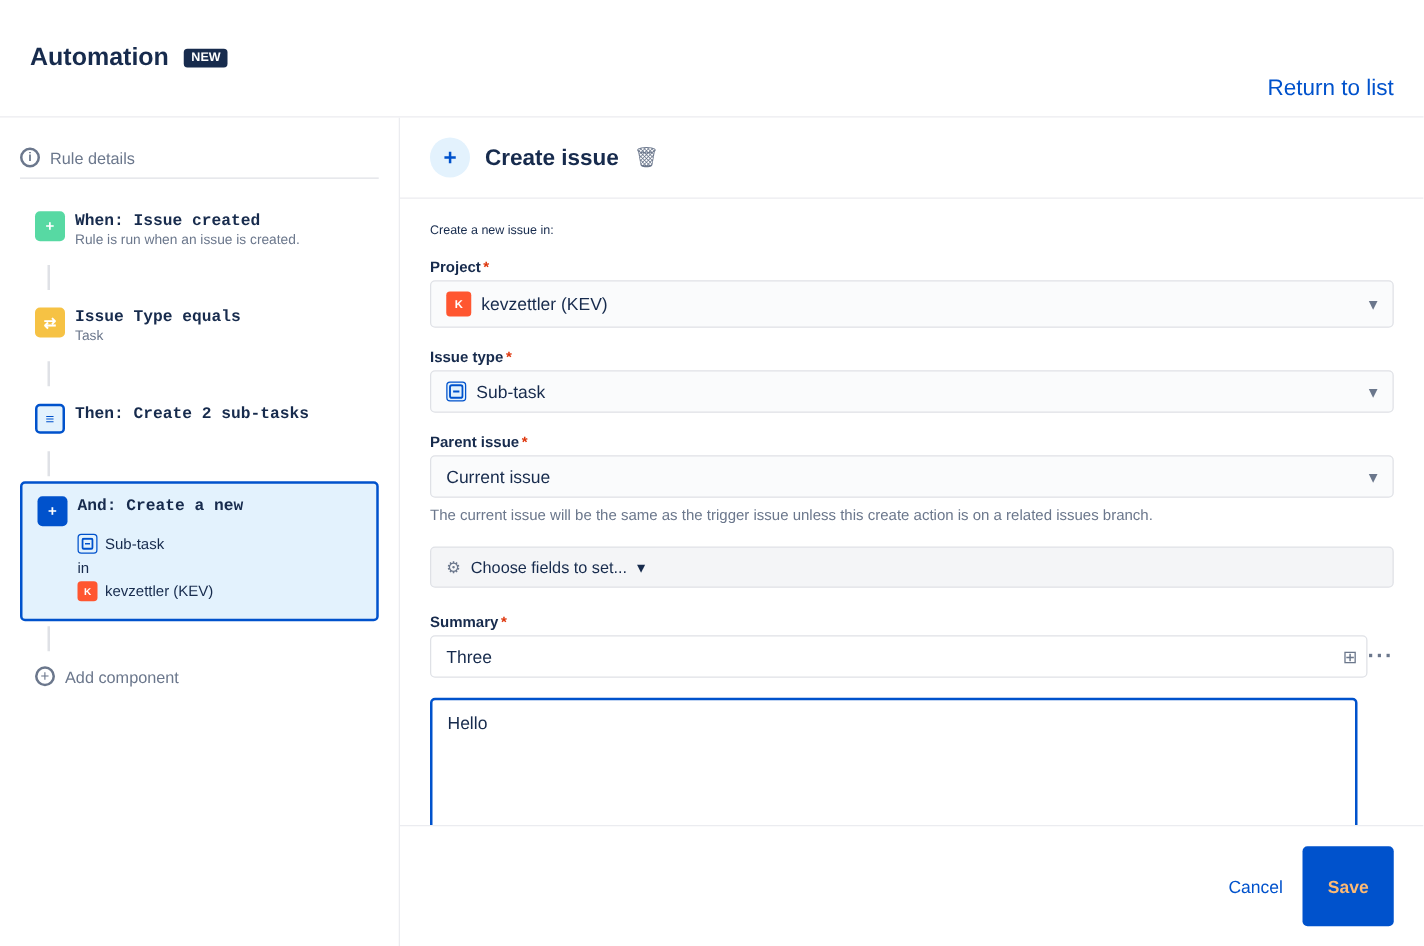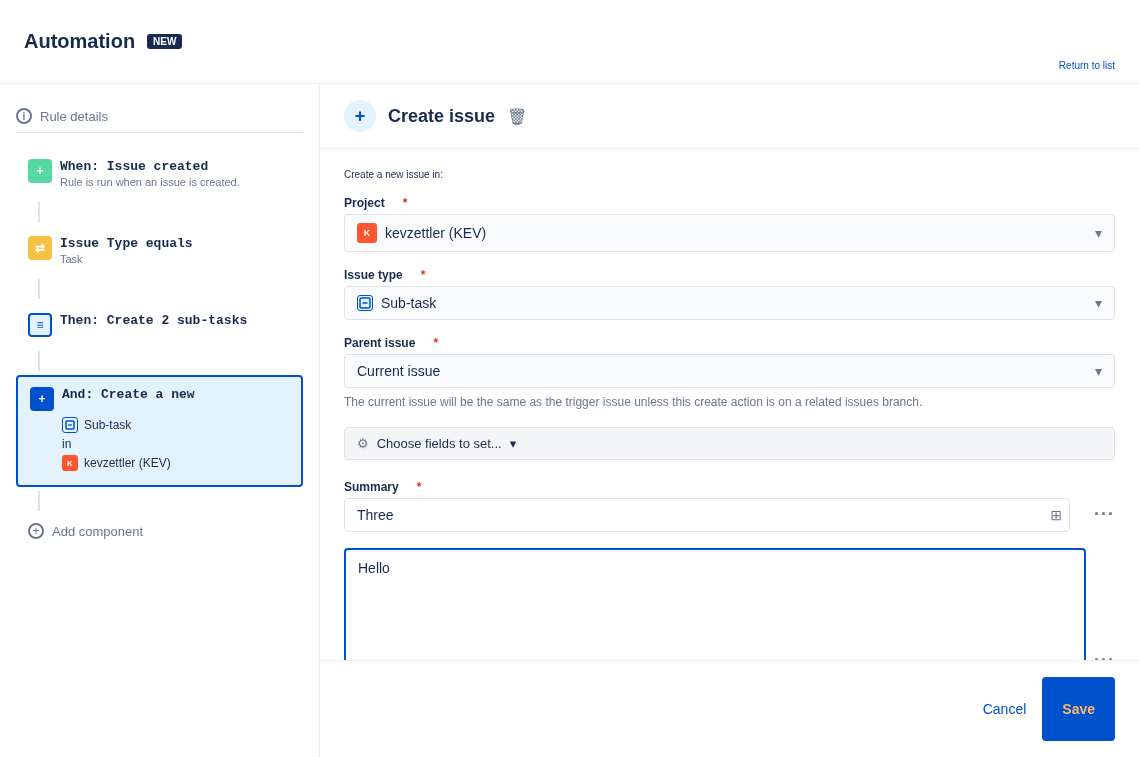--- a/index.html
+++ b/index.html
@@ -5,21 +5,21 @@
     * { box-sizing: border-box; margin: 0; padding: 0; }
     body { font-family: -apple-system, BlinkMacSystemFont, 'Segoe UI', sans-serif; font-size: 14px; color: #172b4d; background: #fff; }
 
     .app-container { display: flex; flex-direction: column; height: 757px; width: 1139px; overflow: hidden; }
 
     
     .header { display: flex; align-items: center; justify-content: space-between; padding: 12px 24px; border-bottom: 1px solid #ebecf0; }
     .header-left { display: flex; align-items: center; gap: 12px; }
     .header-title { font-size: 20px; font-weight: 700; color: #172b4d; }
     .new-badge { background: #172b4d; color: #fff; font-size: 10px; font-weight: 700; padding: 2px 6px; border-radius: 3px; }
-    .return-link { color: #0052cc; font-size: 10px; cursor: pointer; text-decoration: none; margin-top: 48px; }
+    .return-link { color: #0052cc; font-size: 18px; cursor: pointer; text-decoration: none; margin-top: 48px; }
 
     
     .main-content { display: flex; flex: 1; overflow: hidden; }
 
     
     .sidebar { width: 320px; padding: 16px; border-right: 1px solid #ebecf0; overflow-y: auto; flex-shrink: 0; }
 
     .sidebar-rule-details { display: flex; align-items: center; gap: 8px; padding: 8px 0; color: #6b778c; font-size: 13px; border-bottom: 1px solid #dfe1e6; margin-bottom: 16px; }
     .info-icon { width: 16px; height: 16px; border-radius: 50%; border: 2px solid #6b778c; display: flex; align-items: center; justify-content: center; font-size: 10px; font-weight: 700; color: #6b778c; flex-shrink: 0; }
 
@@ -55,35 +55,35 @@
     .panel-header { display: flex; align-items: center; gap: 12px; padding: 16px 24px; border-bottom: 1px solid #ebecf0; }
     .panel-add-btn { width: 32px; height: 32px; background: #e3f2fd; border-radius: 50%; display: flex; align-items: center; justify-content: center; color: #0052cc; font-size: 18px; font-weight: 700; cursor: pointer; border: none; flex-shrink: 0; }
     .panel-title { font-size: 18px; font-weight: 600; color: #172b4d; }
     .delete-icon { color: #6b778c; cursor: pointer; font-size: 16px; }
 
     .panel-content { flex: 1; overflow-y: auto; padding: 20px 24px; }
 
     .section-label { font-size: 10px; color: #172b4d; margin-bottom: 16px; }
 
     .field-group { margin-bottom: 16px; }
-    .field-label { font-size: 12px; font-weight: 600; color: #172b4d; margin-bottom: 4px; display: flex; align-items: flex-end; gap: 18px; }
+    .field-label { font-size: 12px; font-weight: 600; color: #172b4d; margin-bottom: 4px; display: flex; align-items: flex-end; gap: 2px; }
     .required-star { color: #de350b; }
 
     .select-field { display: flex; align-items: center; justify-content: space-between; padding: 8px 12px; border: 1px solid #dfe1e6; border-radius: 4px; background: #fafbfc; cursor: pointer; }
     .select-value { display: flex; align-items: center; gap: 8px; font-size: 14px; color: #172b4d; }
     .project-icon { width: 20px; height: 20px; border-radius: 3px; background: #ff5630; display: flex; align-items: center; justify-content: center; font-size: 9px; color: #fff; font-weight: 700; flex-shrink: 0; }
     .issue-type-icon { width: 16px; height: 16px; border-radius: 3px; background: #e3f2fd; display: flex; align-items: center; justify-content: center; border: 1px solid #0052cc; flex-shrink: 0; }
     .chevron-icon { color: #6b778c; }
 
     .info-text { font-size: 12px; color: #6b778c; margin-top: 6px; line-height: 1.4; }
 
     .choose-fields-btn { display: flex; align-items: center; gap: 8px; padding: 8px 12px; border: 1px solid #dfe1e6; border-radius: 4px; background: #f4f5f7; cursor: pointer; color: #172b4d; font-size: 13px; margin-bottom: 20px; }
     .gear-icon { color: #6b778c; }
 
-    .summary-row { display: flex; align-items: center; gap: 24px; }
+    .summary-row { display: flex; align-items: center; gap: 0; }
     .summary-input-wrap { flex: 1; position: relative; }
     .summary-input { width: 100%; padding: 8px 40px 8px 12px; border: 1px solid #dfe1e6; border-radius: 4px; font-size: 14px; color: #172b4d; background: #fff; }
     .input-icon-btn { position: absolute; right: 8px; top: 50%; transform: translateY(-50%); color: #6b778c; cursor: pointer; font-size: 14px; }
     .ellipsis-btn { color: #6b778c; cursor: pointer; font-size: 18px; font-weight: 700; letter-spacing: 1px; }
 
     .description-row { display: flex; align-items: flex-end; gap: 8px; }
     .description-wrap { flex: 1; }
     .description-textarea { width: 100%; height: 120px; padding: 10px 12px; border: 2px solid #0052cc; border-radius: 4px; font-size: 14px; color: #172b4d; resize: none; font-family: inherit; }
 
     .more-options { display: flex; align-items: center; gap: 4px; color: #0052cc; font-size: 13px; cursor: pointer; margin-top: 16px; }

